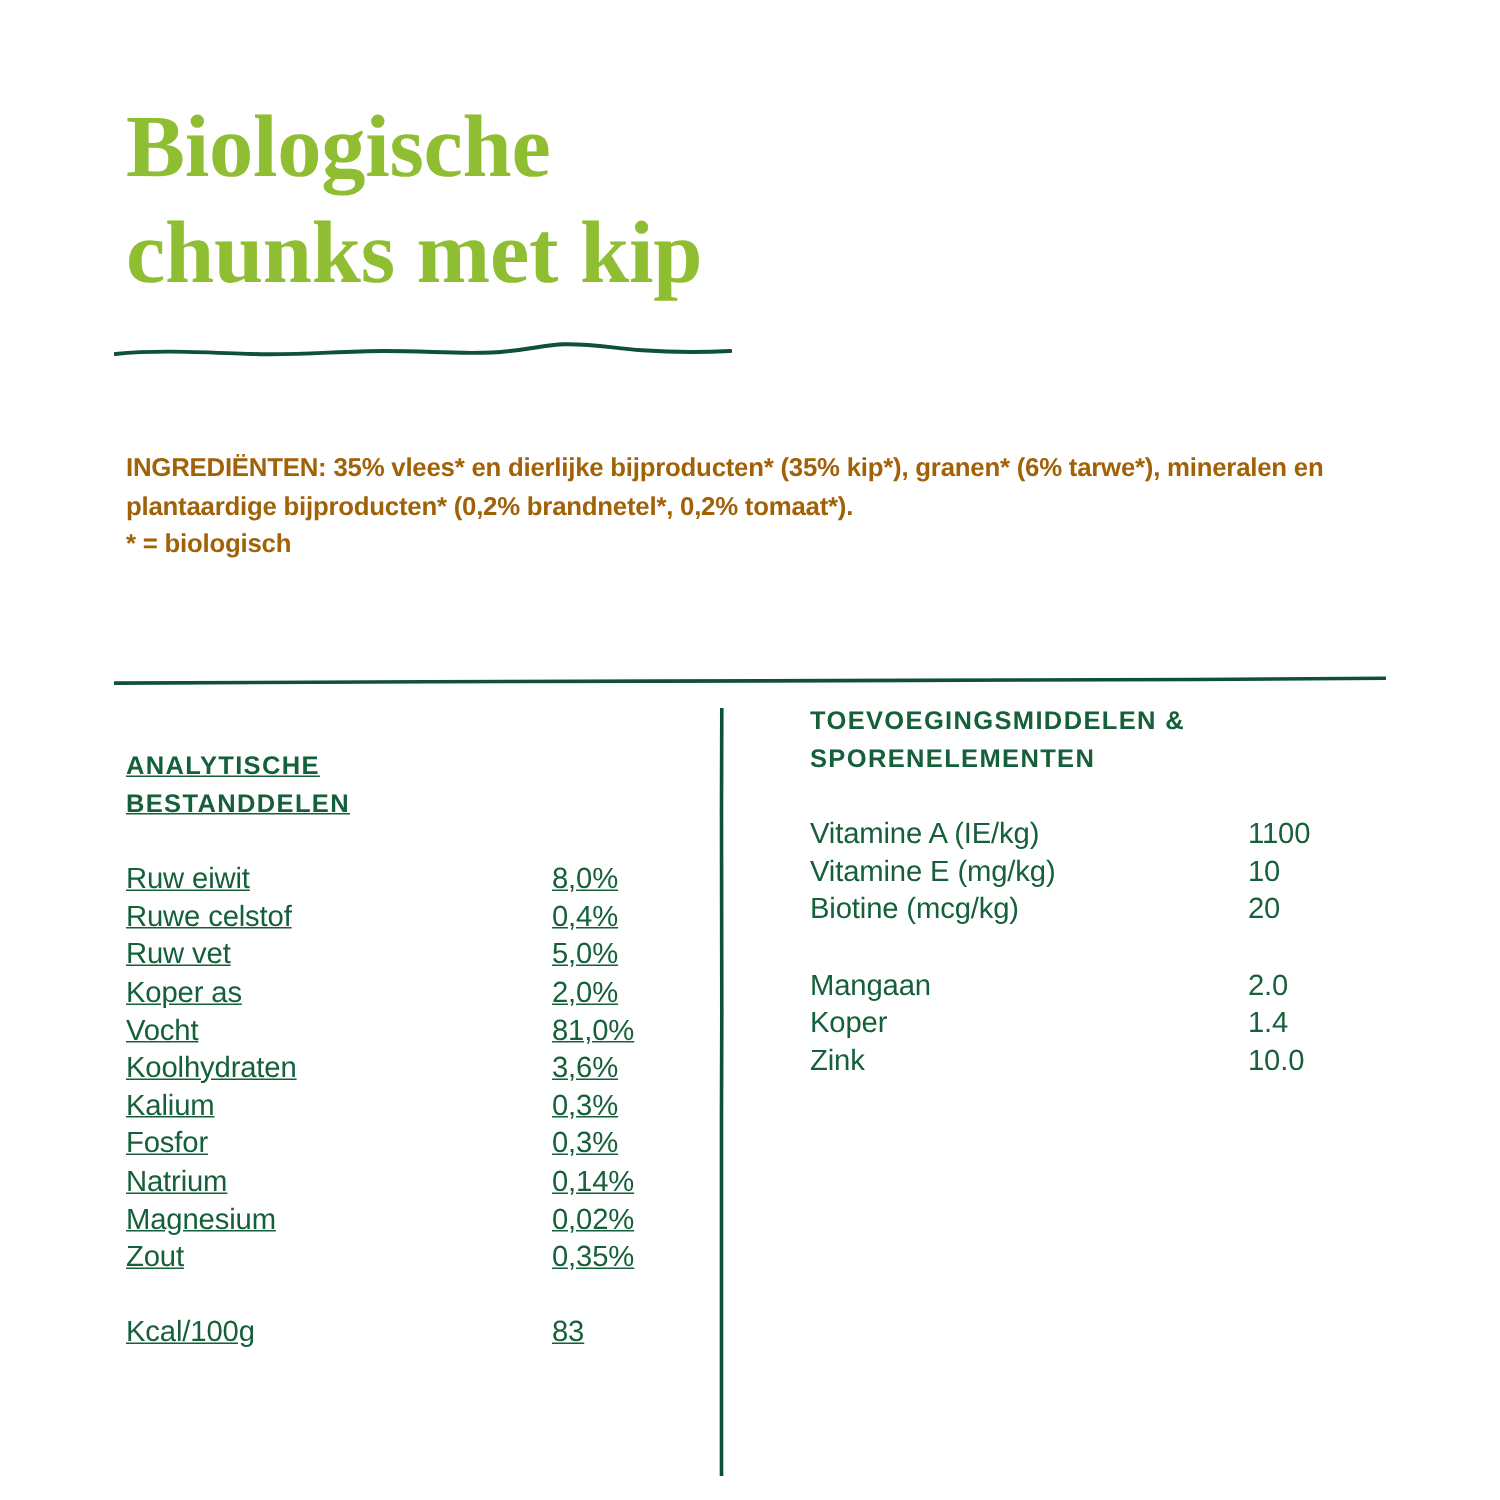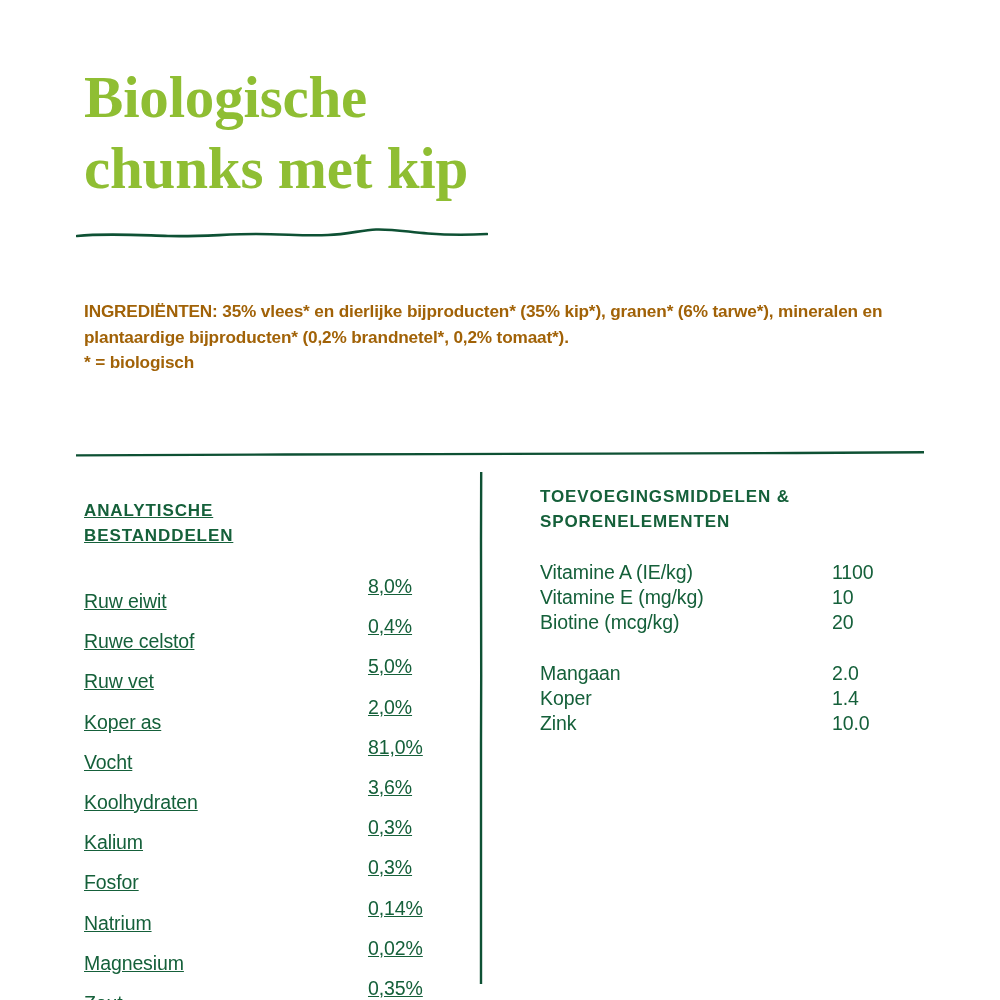--- a/index.html
+++ b/index.html
@@ -78,21 +78,21 @@
     height: 512px;
   }
 
   
   .col {
     position: absolute;
     font-family: "Liberation Sans", sans-serif;
     color: #15603A;
   }
   .col-left  { left: 84px;  top: 499px; width: 370px; text-decoration: underline; }
-  .col-right { left: 540px; top: 485px; width: 380px; }
+  .col-right { left: 540px; top: 469px; width: 380px; }
 
   .col-header {
     font-weight: 700;
     font-size: 17px;
     line-height: 24.5px;
     letter-spacing: 0.9px;
     text-transform: uppercase;
     margin: 0 0 0 0;
   }
   .col-header .hdr-line { display: block; white-space: nowrap; }
@@ -103,21 +103,21 @@
   .row {
     display: flex;
     font-size: 19.5px;
     line-height: 25.2px;
     font-weight: 400;
     letter-spacing: -0.1px;
   }
   .row .label { flex: 0 0 auto; white-space: nowrap; }
   .row .value { flex: 0 0 auto; white-space: nowrap; }
 
-  .col-left  .row .label { width: 284px; margin-top: 15px; }
+  .col-left  .row .label { width: 284px; }
   .col-right .row .label { width: 292px; }
 
   .row.spacer {
     height: 25px;
     line-height: 25px;
   }
   .row.spacer .label,
   .row.spacer .value { visibility: hidden; }
 </style>
 </head>

